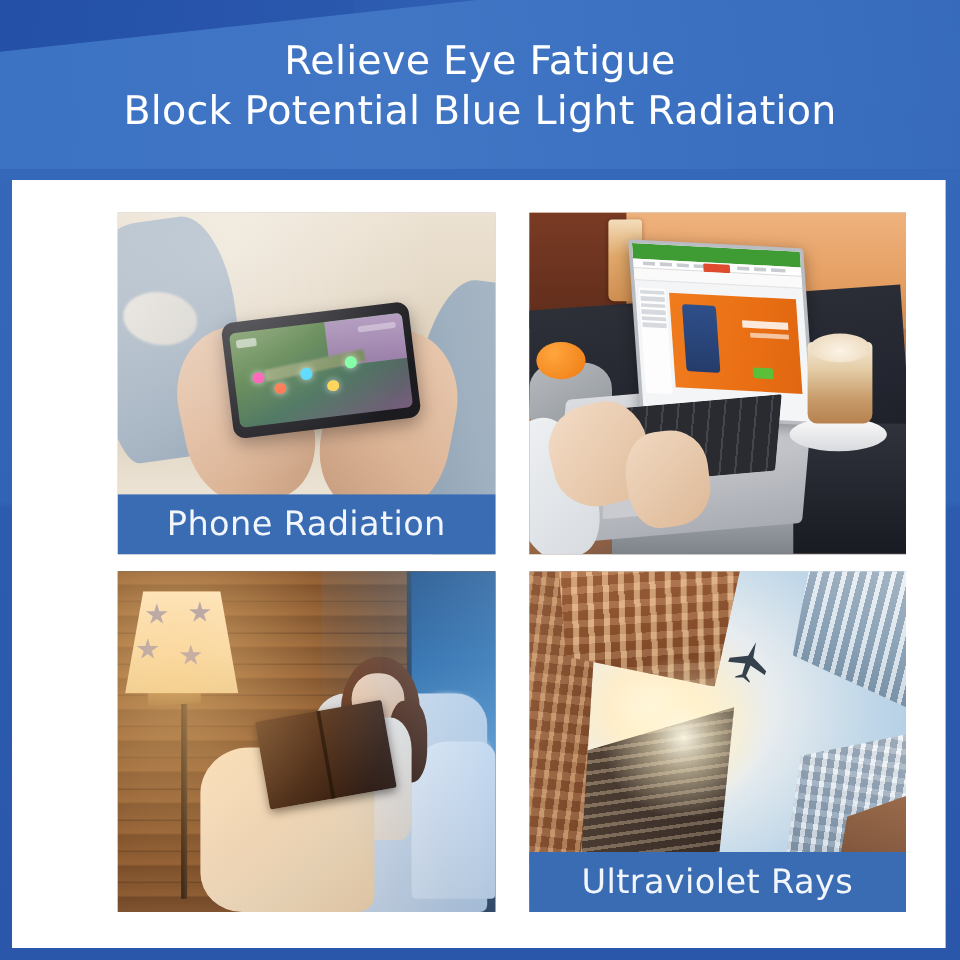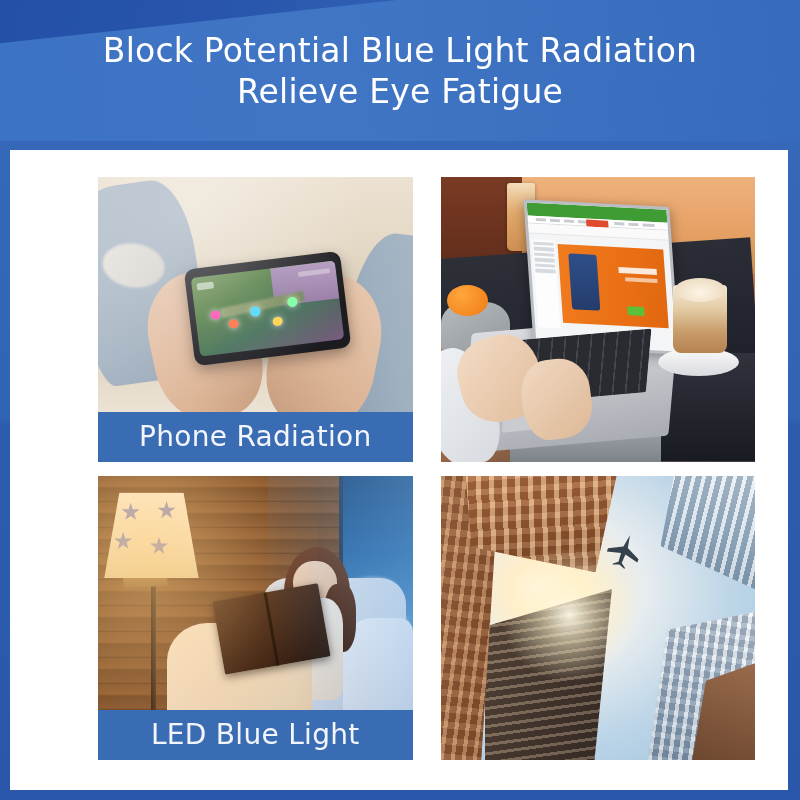--- a/index.html
+++ b/index.html
@@ -485,22 +485,22 @@
 </style>
 </head>
 <body>
 
 <div class="page">
 
   <div class="header">
     <div class="header-band2"></div>
     <div class="header-band"></div>
     <div class="header-text">
+      <div class="title-line">Relieve Eye Fatigue</div>
       <div class="title-line">Block Potential Blue Light Radiation</div>
-      <div class="title-line">Relieve Eye Fatigue</div>
     </div>
   </div>
 
   <div class="frame">
     <div class="frame-inner">
       <div class="grid">
 
         <div class="card">
           <div class="card-photo ph1">
             <div class="sofa-back"></div>
@@ -605,23 +605,20 @@
             <div class="lamp-base"></div>
             <div class="lamp-shade">
               <div class="st" style="left:18%;top:12%"></div>
               <div class="st" style="left:56%;top:10%"></div>
               <div class="st" style="left:10%;top:46%"></div>
               <div class="st" style="left:48%;top:52%"></div>
             </div>
             <div class="warm"></div>
             <div class="blueglow"></div>
           </div>
-          <div class="card-label">
-            <span>LED Blue Light</span>
-          </div>
         </div>
 
         <div class="card">
           <div class="card-photo ph4">
             <div class="sky"></div>
             <div class="b-tr">
                 <div class="win"></div>
               </div>
             <div class="b-br">
                 <div class="win"></div>
@@ -636,18 +633,21 @@
             <div class="b-top">
                 <div class="win"></div>
               </div>
             <div class="flare"></div>
             <div class="plane">
               <svg viewBox="0 0 64 64" width="100%" height="100%" aria-hidden="true">
                 <path d="M32 4 L36 26 L60 38 L60 44 L36 38 L35 54 L43 60 L43 62 L32 58 L21 62 L21 60 L29 54 L28 38 L4 44 L4 38 L28 26 Z" fill="#35424d"></path>
               </svg>
             </div>
           </div>
+          <div class="card-label">
+            <span>Ultraviolet Rays</span>
+          </div>
         </div>
 
       </div>
     </div>
   </div>
 </div>
 
 </body></html>

